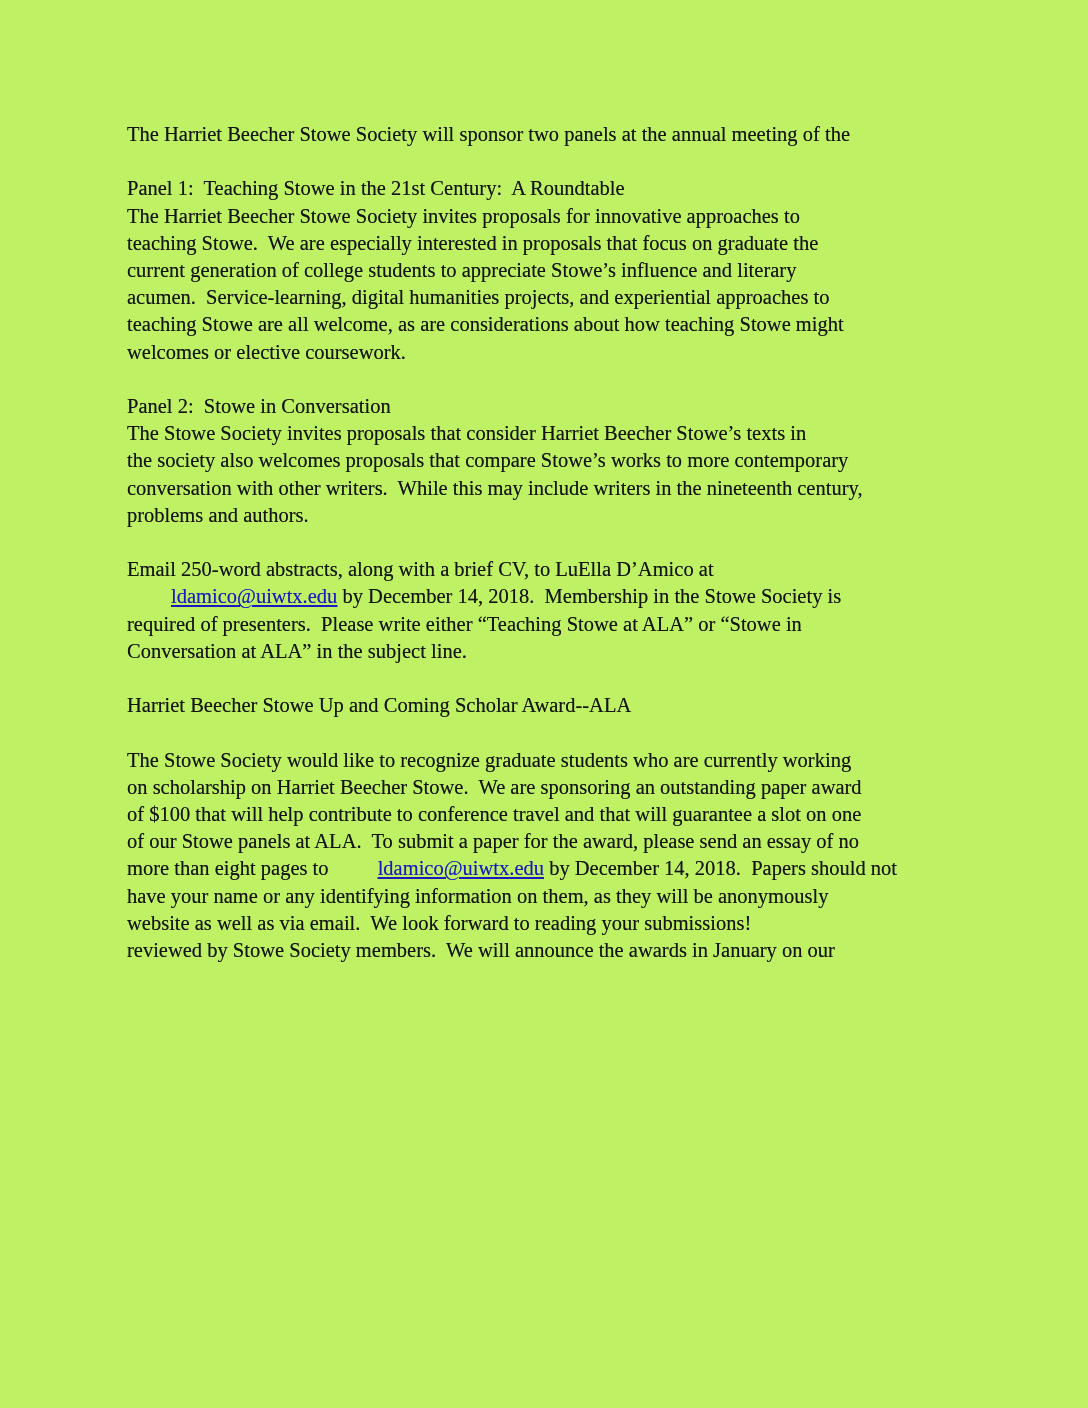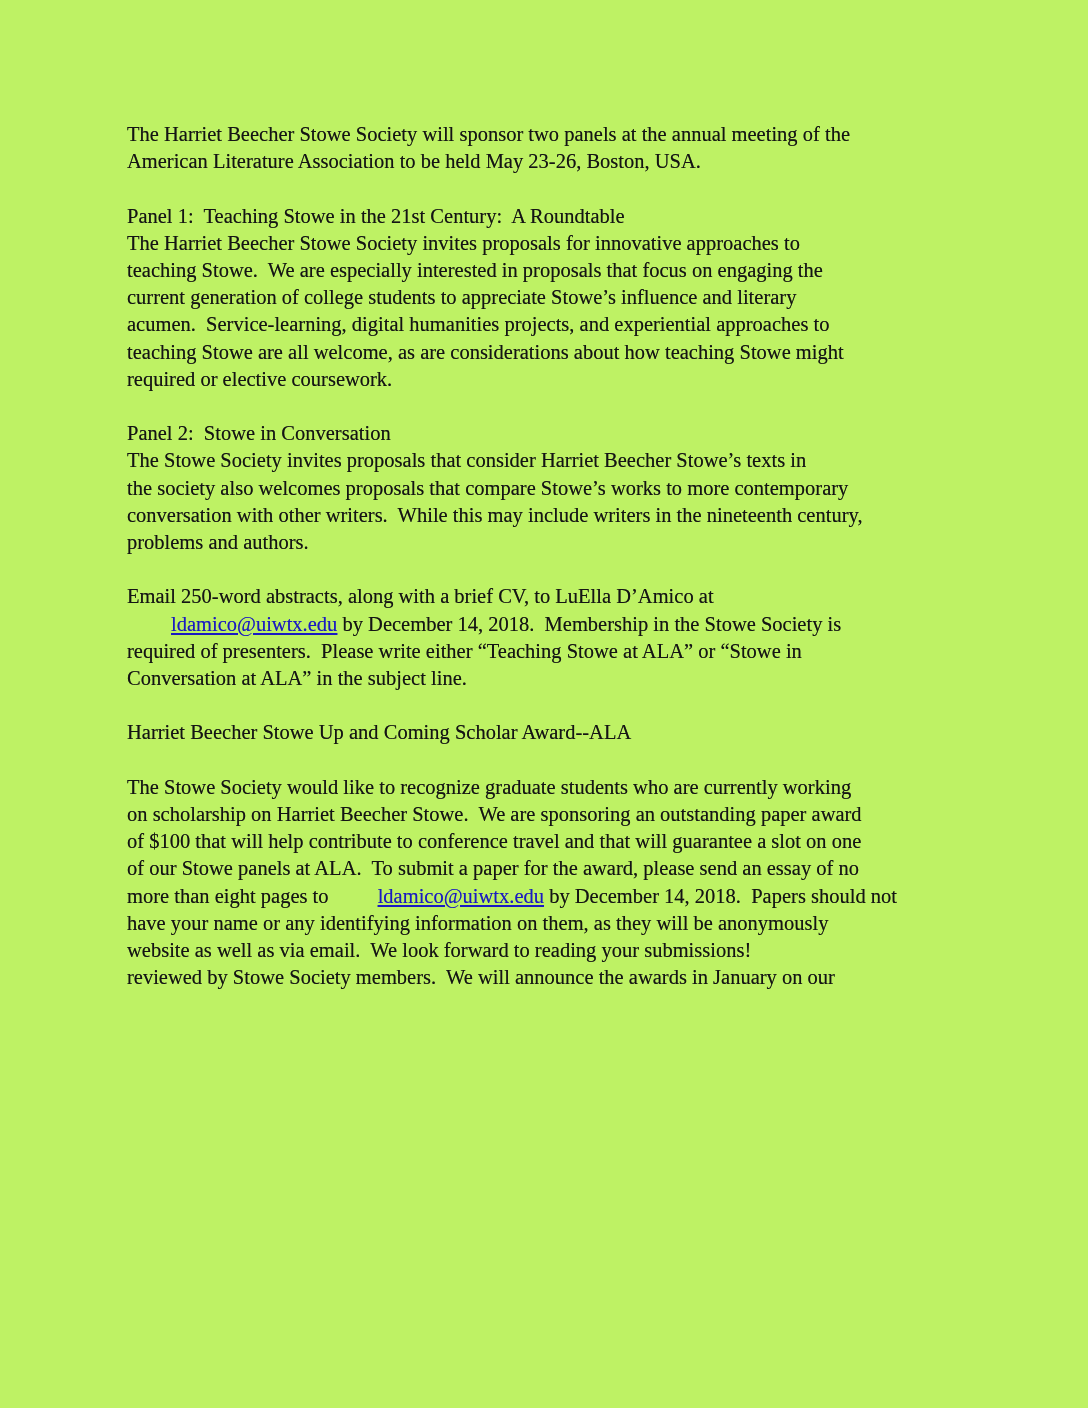--- a/index.html
+++ b/index.html
@@ -40,31 +40,30 @@
   }
 </style>
 </head>
 <body>
 
 <div class="page">
   <div class="doc-body">
 
     <div class="para">
       <div class="line">The Harriet Beecher Stowe Society will sponsor two panels at the annual meeting of the</div>
-      <div class="line">American Literature Association to be held May 23-26, Boston, USA.</div>
     </div>
 
     <div class="para">
       <div class="line">Panel 1:  Teaching Stowe in the 21st Century:  A Roundtable</div>
       <div class="line">The Harriet Beecher Stowe Society invites proposals for innovative approaches to</div>
-      <div class="line">teaching Stowe.  We are especially interested in proposals that focus on engaging the</div>
+      <div class="line">teaching Stowe.  We are especially interested in proposals that focus on graduate the</div>
       <div class="line">current generation of college students to appreciate Stowe’s influence and literary</div>
       <div class="line">acumen.  Service-learning, digital humanities projects, and experiential approaches to</div>
       <div class="line">teaching Stowe are all welcome, as are considerations about how teaching Stowe might</div>
-      <div class="line">required or elective coursework.</div>
+      <div class="line">welcomes or elective coursework.</div>
     </div>
 
     <div class="para">
       <div class="line">Panel 2:  Stowe in Conversation</div>
       <div class="line">The Stowe Society invites proposals that consider Harriet Beecher Stowe’s texts in</div>
       <div class="line">the society also welcomes proposals that compare Stowe’s works to more contemporary</div>
       <div class="line">conversation with other writers.  While this may include writers in the nineteenth century,</div>
       <div class="line">problems and authors.</div>
     </div>
 

